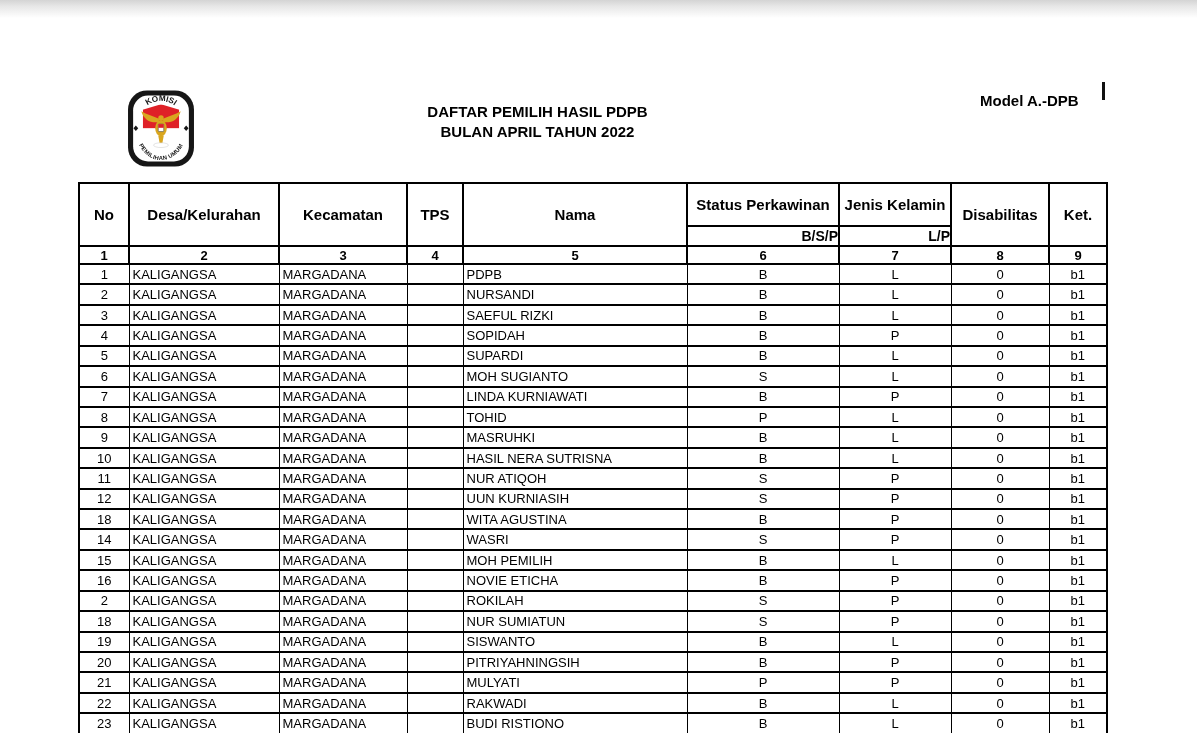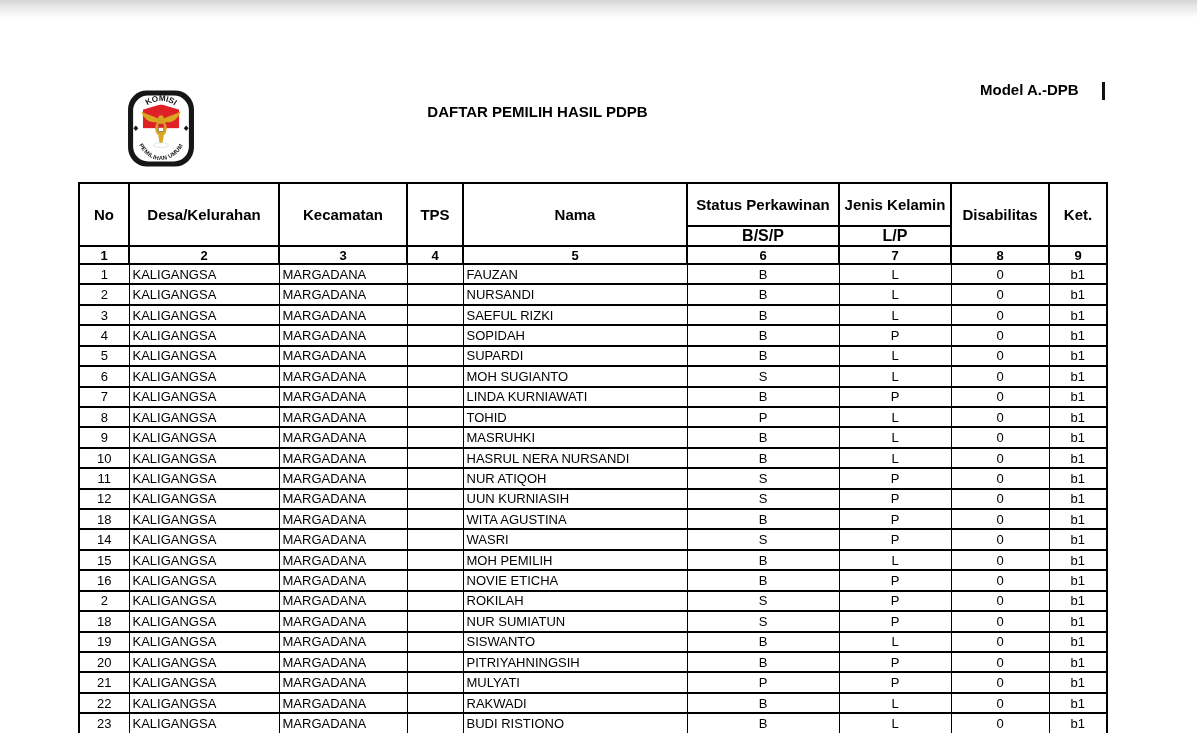--- a/index.html
+++ b/index.html
@@ -5,42 +5,42 @@
   html,body { margin:0; padding:0; background:#fff; }
   .page {
     position:relative; width:1197px; height:733px; background:#fff;
     font-family:"Liberation Sans", sans-serif; color:#000; overflow:hidden;
   }
   .top-shade {
     position:absolute; top:0; left:0; width:100%; height:18px;
     background:linear-gradient(to bottom, #d4d4d4 0%, #e7e7e7 35%, #ffffff 100%);
   }
   .model-label {
-    position:absolute; top:81px; left:980px; font-size:15px; font-weight:bold;
+    position:absolute; top:92px; left:980px; font-size:15px; font-weight:bold;
   }
   .cursor-bar {
     position:absolute; top:82px; left:1102px; width:3px; height:18px; background:#111;
   }
   .logo { position:absolute; top:89px; left:127px; width:68px; height:79px; }
   .title-block {
     position:absolute; top:102px; left:0; width:1075px; text-align:center;
     font-size:15px; font-weight:bold; line-height:20px;
   }
   table.voter {
     position:absolute; top:182px; left:78px; width:1028px;
     border-collapse:collapse; table-layout:fixed;
     border:2px solid #000;
   }
   table.voter th {
     border:2px solid #000; font-weight:bold; padding:0; font-size:15px;
     text-align:center; vertical-align:middle; background:#fff;
   }
   table.voter tr.h-main  { height:43px; }
   table.voter tr.h-sub   { height:20px; }
-  table.voter tr.h-sub th{ font-size:16px; }
+  table.voter tr.h-sub th{ font-size:14px;text-align:right; }
   table.voter tr.h-num   { height:18px; }
   table.voter tr.h-num th{ font-size:13px; }
   table.voter tbody tr   { height:20.43px; }
   table.voter td {
     border:1px solid #000; border-top:2px solid #000; border-bottom:2px solid #000;
     font-size:13px; padding:0 3px; vertical-align:middle; white-space:nowrap; overflow:hidden;
   }
   table.voter td.center { text-align:center; padding:0; }
   table.voter td.left   { text-align:left; }
 </style>
@@ -81,20 +81,21 @@
     <text font-size="12" font-weight="bold" fill="#161616" font-family="Liberation Sans, sans-serif">
       <textPath href="#arcTop" startOffset="50%" text-anchor="middle">KOMISI</textPath>
     </text>
     <text font-size="8.5" font-weight="bold" fill="#161616" letter-spacing="0.5" font-family="Liberation Sans, sans-serif">
       <textPath href="#arcBottom" startOffset="50%" text-anchor="middle">PEMILIHAN UMUM</textPath>
     </text>
   </svg>
 
   <div class="title-block">
     <div>DAFTAR PEMILIH HASIL PDPB</div>
+    <div>BULAN APRIL TAHUN 2022</div>
   </div>
 
   <div class="model-label">Model A.-DPB</div>
   <div class="cursor-bar"></div>
 
   <table class="voter">
     <colgroup>
       <col style="width:50px">
         <col style="width:150px">
         <col style="width:128px">
@@ -132,21 +133,21 @@
         <th>8</th>
         <th>9</th>
       </tr>
     </thead>
     <tbody>
         <tr>
           <td class="center">1</td>
           <td class="left">KALIGANGSA</td>
           <td class="left">MARGADANA</td>
           <td class="left"></td>
-          <td class="left">FAUZAN</td>
+          <td class="left">PDPB</td>
           <td class="center">B</td>
           <td class="center">L</td>
           <td class="center">0</td>
           <td class="center">b1</td>
         </tr>
         <tr>
           <td class="center">2</td>
           <td class="left">KALIGANGSA</td>
           <td class="left">MARGADANA</td>
           <td class="left"></td>
@@ -231,21 +232,21 @@
           <td class="center">B</td>
           <td class="center">L</td>
           <td class="center">0</td>
           <td class="center">b1</td>
         </tr>
         <tr>
           <td class="center">10</td>
           <td class="left">KALIGANGSA</td>
           <td class="left">MARGADANA</td>
           <td class="left"></td>
-          <td class="left">HASRUL NERA NURSANDI</td>
+          <td class="left">HASIL NERA SUTRISNA</td>
           <td class="center">B</td>
           <td class="center">L</td>
           <td class="center">0</td>
           <td class="center">b1</td>
         </tr>
         <tr>
           <td class="center">11</td>
           <td class="left">KALIGANGSA</td>
           <td class="left">MARGADANA</td>
           <td class="left"></td>

